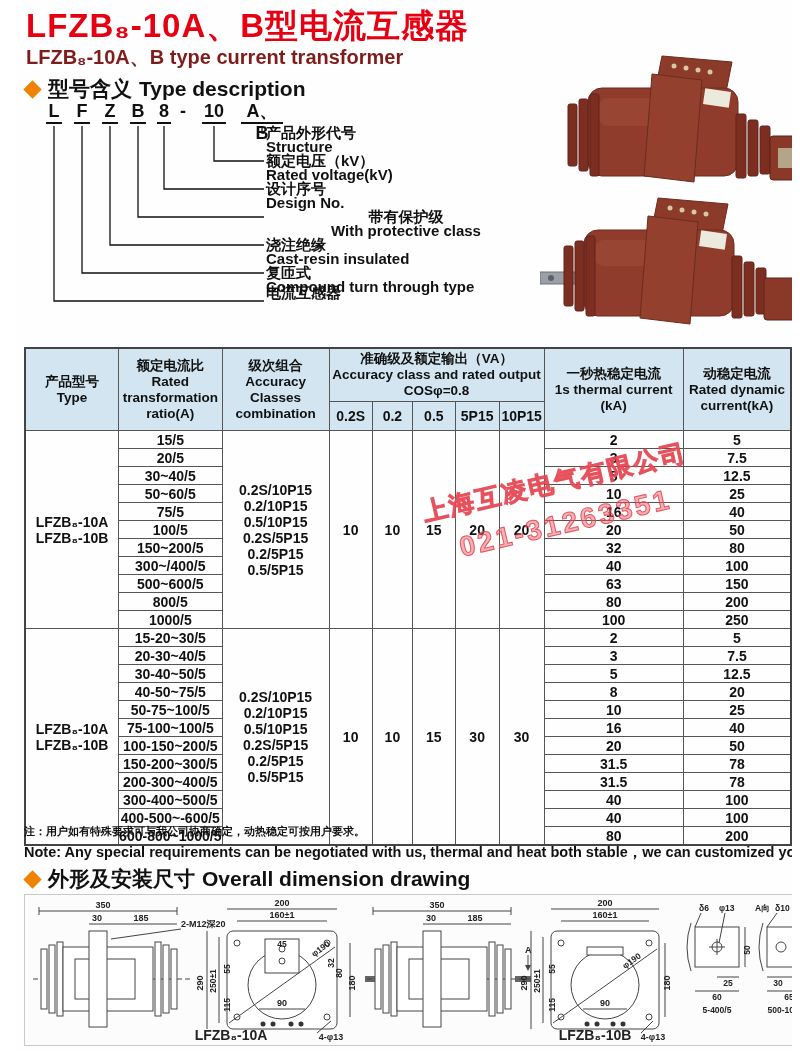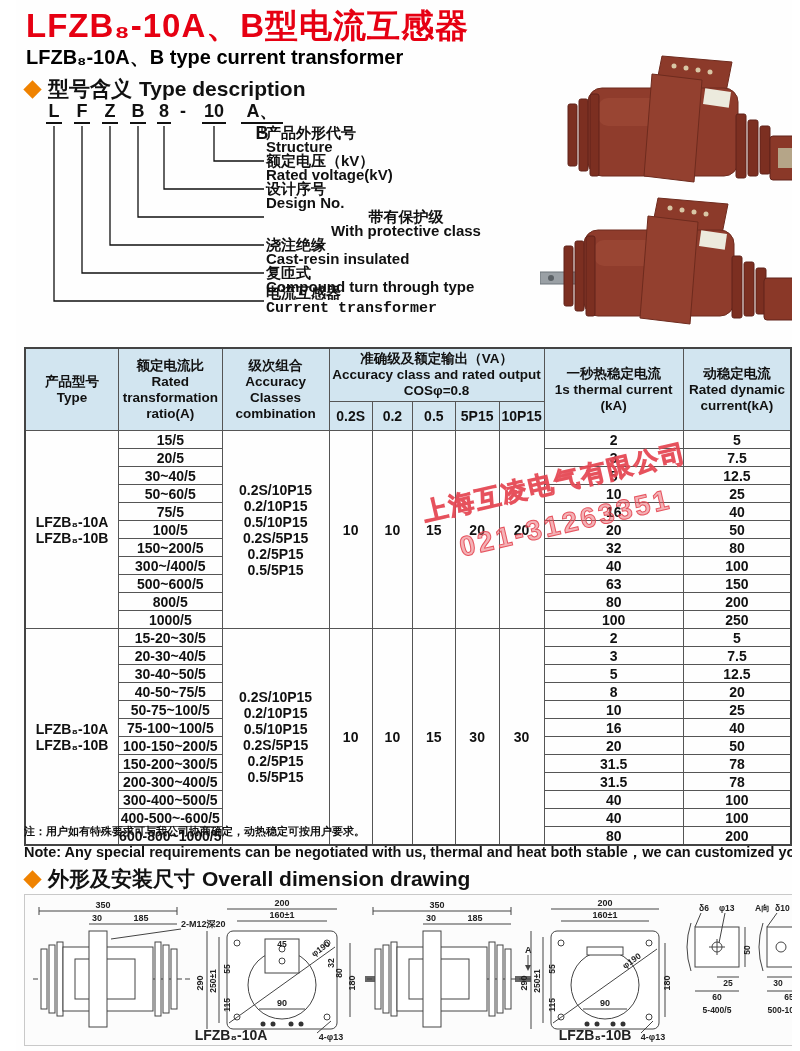--- a/index.html
+++ b/index.html
@@ -2,21 +2,21 @@
 <html><head>
 <meta charset="utf-8">
 <style>
   html,body{margin:0;padding:0;}
   body{width:800px;height:1051px;background:#ffffff;
        font-family:"Liberation Sans","DejaVu Sans",sans-serif;color:#111;}
   .page{position:relative;width:776px;height:1051px;overflow:hidden;background:#fefefe;margin-left:16px;}
 
   
   .title-cn{position:absolute;left:10px;top:4px;font-size:33px;font-weight:bold;color:#e60012;letter-spacing:1px;}
-  .title-en{position:absolute;left:10px;top:44px;font-size:20px;font-weight:bold;color:#000000;}
+  .title-en{position:absolute;left:10px;top:44px;font-size:20px;font-weight:bold;color:#7f1d1d;}
 
   .sec-head{position:absolute;left:8px;height:26px;display:flex;align-items:center;font-weight:bold;font-size:21px;color:#111;}
   .diamond{width:13px;height:13px;background:#ef8200;transform:rotate(45deg);display:inline-block;margin:0 9px 0 2px;flex:0 0 auto;}
   .sec-head .cn{margin-right:7px;}
 
   
   .tdg{position:absolute;left:22px;top:100px;width:512px;height:252px;}
   .tdg svg{position:absolute;left:0;top:0;pointer-events:none;}
   .tdg .ltr{position:absolute;top:0;height:22px;text-align:center;font-size:18px;font-weight:bold;border-bottom:2px solid #111;line-height:22px;}
   .tdg .ltr.nul{border-bottom:none;}
@@ -113,21 +113,20 @@
         <div class="lblk" style="top: 138px;">
           <div>浇注绝缘</div>
           <div>Cast-resin insulated</div>
         </div>
         <div class="lblk" style="top: 166px;">
           <div>复匝式</div>
           <div>Compound turn through type</div>
         </div>
         <div class="lblk" style="top: 188px; font-family: Liberation Mono, monospace;">
           <div>电流互感器</div>
-          <div>Current transformer</div>
         </div>
       </div>
   </div>
 
   <svg class="photo" style="left:538px;top:52px;" width="258" height="146" viewBox="0 0 258 146">
     <polygon points="108,4 178,10 172,40 102,34" fill="#8c3a2a" stroke="#6e2b1e"></polygon>
     <circle cx="120" cy="14" r="2.5" fill="#d8c7a6"></circle>
       <circle cx="132" cy="16" r="2.5" fill="#d8c7a6"></circle>
     <circle cx="144" cy="18" r="2.5" fill="#d8c7a6"></circle>
       <circle cx="156" cy="20" r="2.5" fill="#d8c7a6"></circle>

